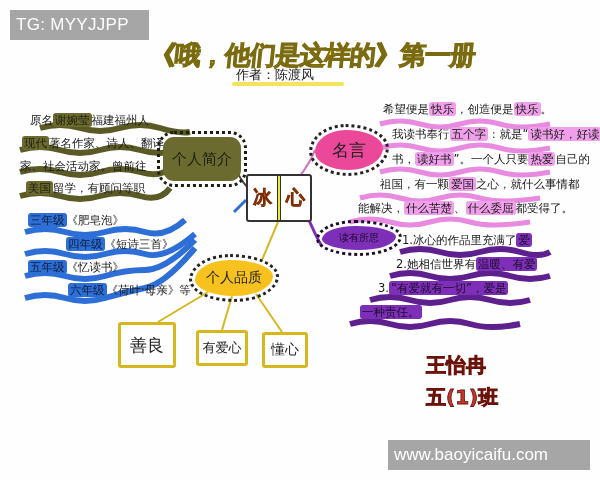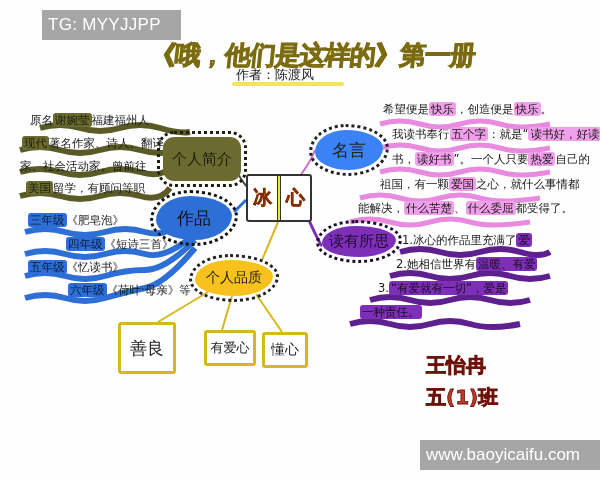--- a/index.html
+++ b/index.html
@@ -1,52 +1,52 @@
 <!DOCTYPE html>
 <html><head>
 <meta charset="utf-8">
 <style>
   * { box-sizing: border-box; margin: 0; padding: 0; }
   html, body { width: 600px; height: 480px; overflow: hidden; background: #ffffff; }
   body { position: relative; font-family: "DejaVu Sans", sans-serif; }
   .canvas { position: absolute; left: 0; top: 0; width: 600px; height: 480px; background: #fefefe; }
   svg.lines { position: absolute; left: 0; top: 0; }
 
-  .watermark { position: absolute; background: #a6a6a6; color: #fff; font-family: "Liberation Sans", sans-serif; margin-left: 32px; }
+  .watermark { position: absolute; background: #a6a6a6; color: #fff; font-family: "Liberation Sans", sans-serif; }
   .wm-top { left: 10px; top: 10px; width: 139px; height: 30px; font-size: 17px; line-height: 30px; padding-left: 6px; letter-spacing: 0.3px; }
   .wm-bottom { left: 388px; top: 440px; width: 202px; height: 30px; font-size: 17px; line-height: 30px; padding-left: 6px; }
 
   .title { position: absolute; left: 150px; top: 38px; font-size: 26px; font-weight: bold; color: #f4e13a;
            -webkit-text-stroke: 1px #7a6a10; letter-spacing: -1px; white-space: nowrap; transform: skewX(-6deg); }
   .author { position: absolute; left: 236px; top: 66px; font-size: 13px; color: #222; white-space: nowrap; }
   .author-underline { position: absolute; left: 232px; top: 82px; width: 112px; height: 4px; background: #f3e45a; border-radius: 2px; }
 
   .blob { position: absolute; display: flex; align-items: center; justify-content: center; font-size: 16px; color: #222;
           border-radius: 45% 55% 50% 50% / 55% 45% 55% 45%; }
   .blob.dotted { outline: 3px dotted; outline-offset: 3px; }
   .n-jianjie { left: 163px; top: 137px; width: 78px; height: 44px; background: #6b6b2f; outline-color: #8a8a4a; color: #1e1e10; font-size: 15px; border-radius: 11px; }
   .n-zuopin { left: 156px; top: 196px; width: 76px; height: 44px; background: #2d6fd6; outline-color: #4a8fe8; color: #111; font-size: 17px; }
-  .n-mingyan { left: 315px; top: 130px; width: 68px; height: 40px; background: #3b82f6; outline-color: #e0a0da; color: #222; font-size: 17px; }
-  .n-dusi { left: 322px; top: 226px; width: 74px; height: 31px; background: #7d2fb8; outline-color: #9b4ed0; color: #1c0c2a; font-size: 15px; }
+  .n-mingyan { left: 315px; top: 130px; width: 68px; height: 40px; background: #ec4899; outline-color: #e0a0da; color: #222; font-size: 17px; }
+  .n-dusi { left: 322px; top: 226px; width: 74px; height: 24px; background: #7d2fb8; outline-color: #9b4ed0; color: #1c0c2a; font-size: 10px; }
   .n-pinzhi { left: 195px; top: 260px; width: 78px; height: 36px; background: #f7c21e; outline-color: #f6e37a; color: #222; font-size: 14px; }
 
   .book { position: absolute; left: 246px; top: 174px; width: 66px; height: 48px; background: #fff; border: 2px solid #333; border-radius: 3px; display: flex; }
   .book .page { flex: 1; display: flex; align-items: center; justify-content: center; font-size: 19px; font-weight: bold; color: #f06a20; -webkit-text-stroke: 0.6px #7a2d05; }
   .book .spine { width: 4px; background: #f0e63a; border-left: 1px solid #333; border-right: 1px solid #333; }
 
   .line-text { position: absolute; font-size: 11.5px; color: #1a1a1a; white-space: nowrap; line-height: 16px; }
   .hl { padding: 0 2px; border-radius: 3px; }
   .hl-olive { background: #6b6b2f; color: #1e1e10; }
   .hl-blue { background: #2d6fd6; color: #0d1d3c; }
   .hl-pink { background: #f0a0ea; }
   .hl-purple { background: #7d2fb8; color: #1c0c2a; }
 
   .box { position: absolute; background: #fff; border: 3px solid #d6b81e; border-radius: 3px; display: flex; align-items: center; justify-content: center; font-size: 15px; color: #222; }
-  .b-shanliang { left: 118px; top: 322px; width: 58px; height: 52px; font-size: 17px; }
-  .b-youaixin { left: 204px; top: 330px; width: 52px; height: 36px; font-size: 13px; }
+  .b-shanliang { left: 118px; top: 322px; width: 58px; height: 46px; font-size: 17px; }
+  .b-youaixin { left: 196px; top: 330px; width: 52px; height: 36px; font-size: 13px; }
   .b-dongxin { left: 262px; top: 332px; width: 46px; height: 36px; font-size: 14px; }
 
   .signature { position: absolute; left: 426px; font-weight: bold; font-size: 20px; color: #c0392b; -webkit-text-stroke: 0.8px #6b120a; white-space: nowrap; }
   .sig-name { top: 352px; }
   .sig-class { top: 384px; }
 </style>
 </head>
 <body>
 
 <div class="canvas">
@@ -100,23 +100,20 @@
   <div class="line-text" style="left:20px; top:158px;">
     <span>家、社会活动家。曾前往</span>
   </div>
   <div class="line-text" style="left:22px; top:135px;">
     <span class="hl hl-olive">现代</span><span>著名作家、诗人、翻译</span>
   </div>
   <div class="line-text" style="left:26px; top:180px;">
     <span class="hl hl-olive">美国</span><span>留学，有顾问等职</span>
   </div>
 
-  <div class="blob dotted n-zuopin">
-    <span>作品</span>
-  </div>
   <div class="line-text" style="left:28px; top:212px;">
     <span class="hl hl-blue">三年级</span><span>《肥皂泡》</span>
   </div>
   <div class="line-text" style="left:28px; top:236px;margin-left:38px;">
     <span class="hl hl-blue">四年级</span><span>《短诗三首》</span>
   </div>
   <div class="line-text" style="left:28px; top:259px;">
     <span class="hl hl-blue">五年级</span><span>《忆读书》</span>
   </div>
   <div class="line-text" style="left:28px; top:282px;margin-left:40px;">

